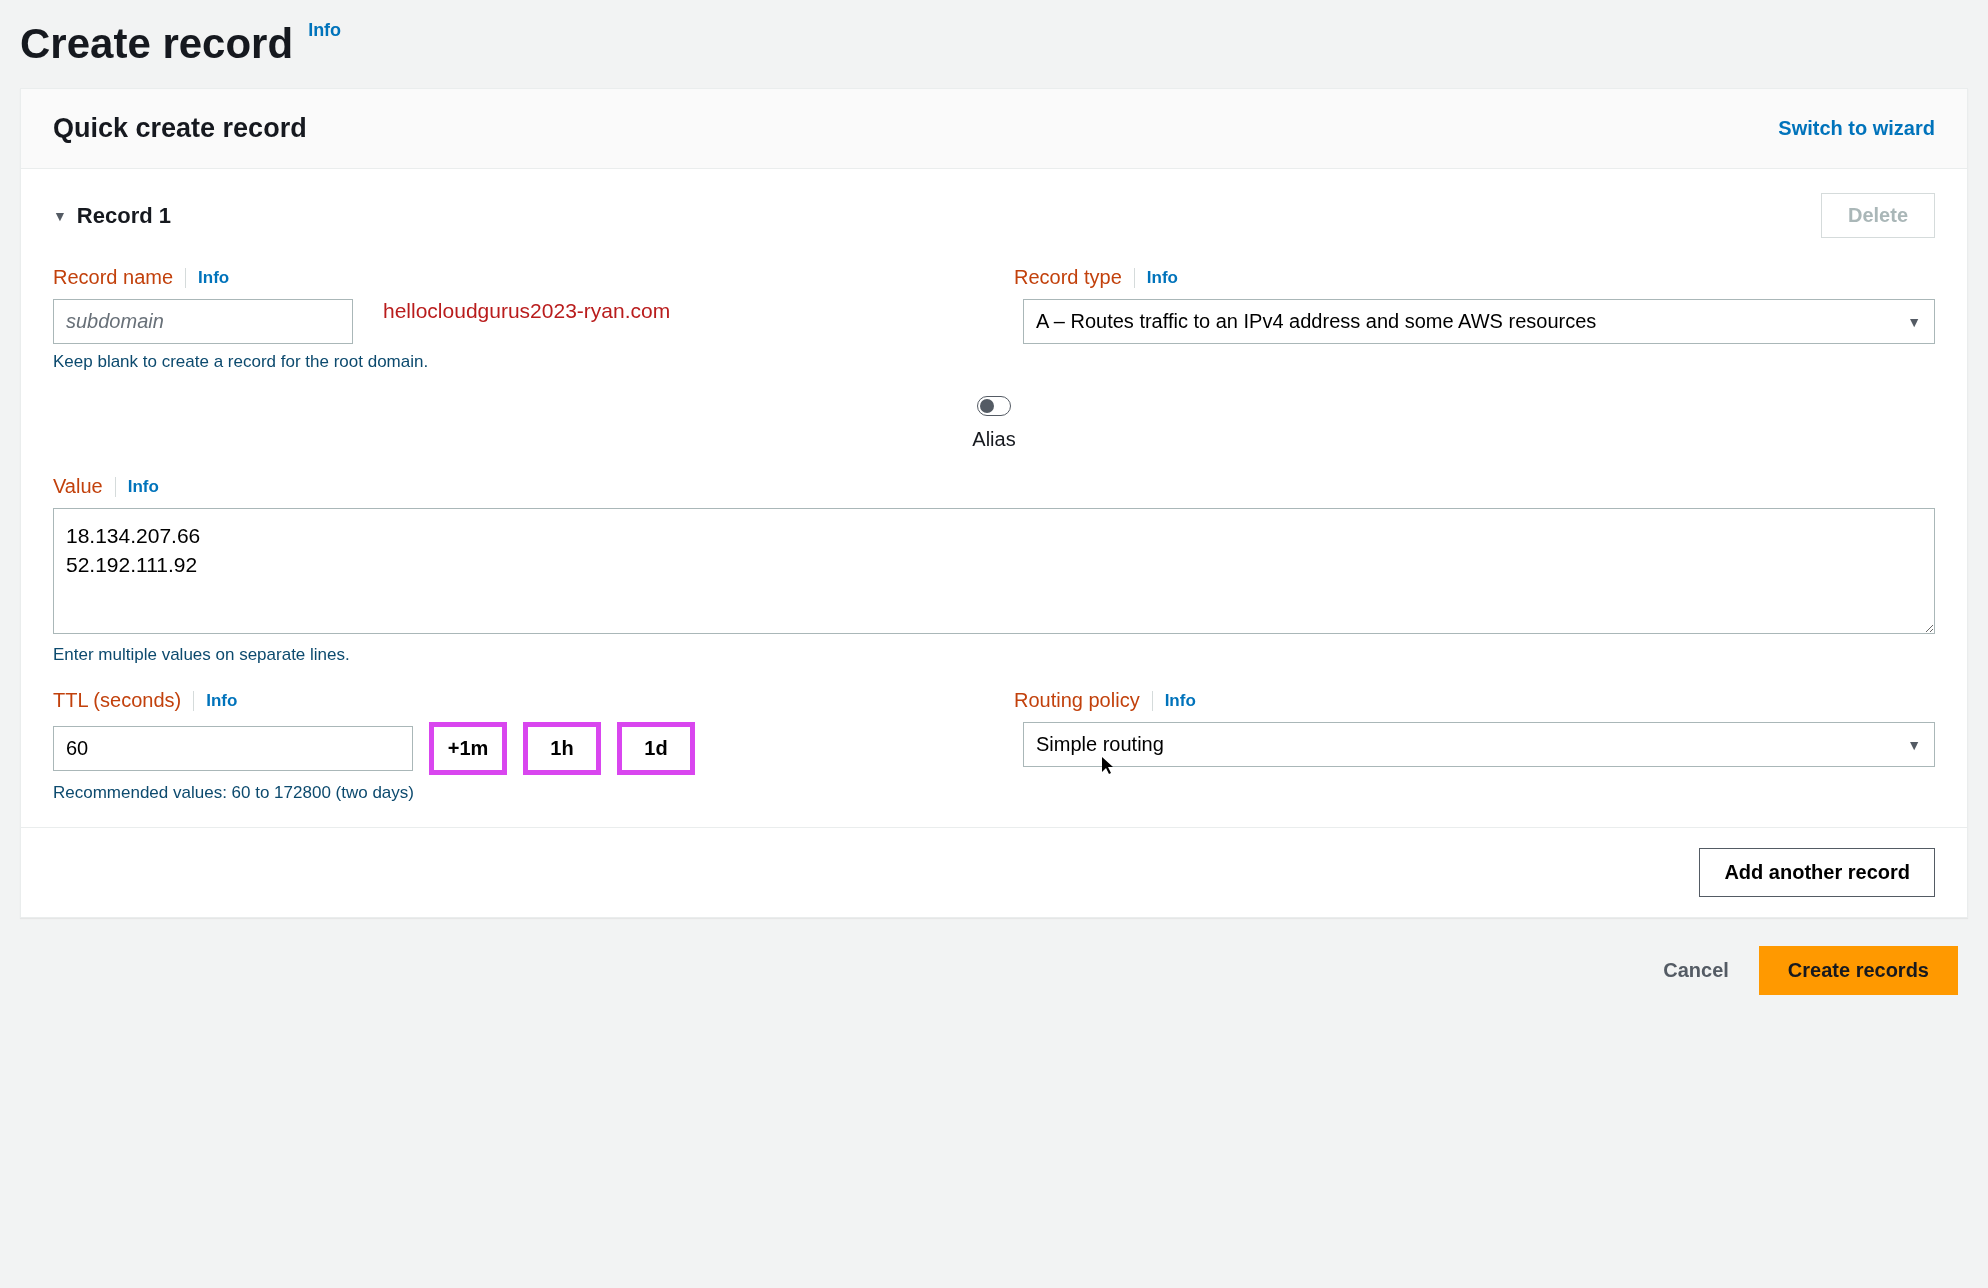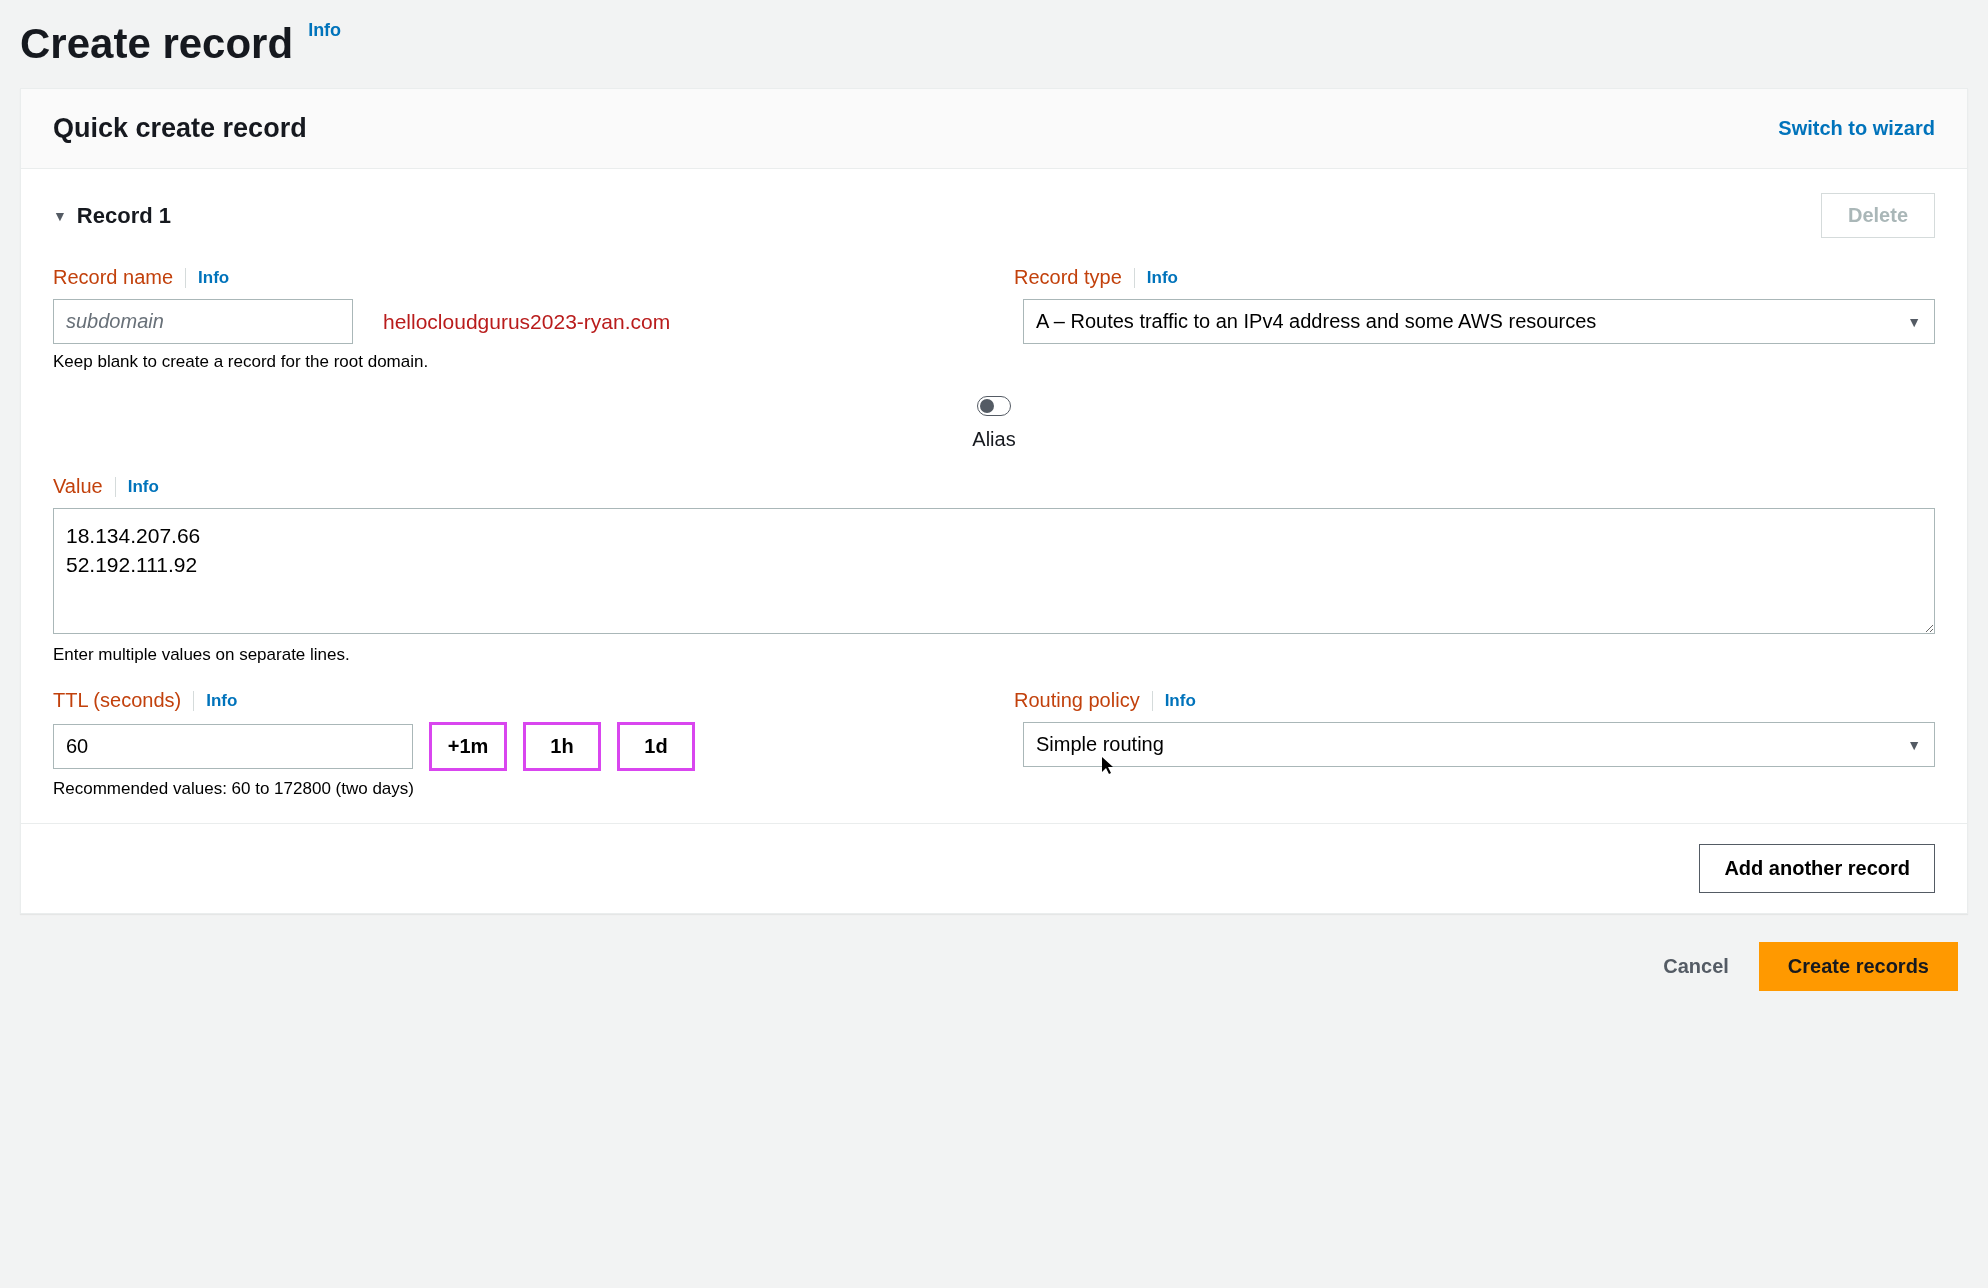--- a/index.html
+++ b/index.html
@@ -105,41 +105,40 @@
       font-weight: 400;
       color: #c2410c;
     }
     .divider {
       width: 1px;
       height: 20px;
       background: #d5dbdb;
     }
     .name-input-row {
       display: flex;
-      align-items: center;
       gap: 30px;
     }
     .text-input {
       border: 1px solid #aab7b8;
       padding: 10px 12px;
       font-size: 20px;
       width: 300px;
       color: #16191f;
     }
     .text-input::placeholder {
       color: #687078;
       font-style: italic;
     }
     .domain-suffix {
       font-size: 21px;
       color: #b91c1c;
     }
     .help-text {
       font-size: 17px;
-      color: #000000;
+      color: #0c4a6e;
       margin-top: 8px;
     }
     .select-wrap {
       position: relative;
       margin-left: 9px;
     }
     .select-box {
       border: 1px solid #aab7b8;
       padding: 10px 40px 10px 12px;
       font-size: 20px;
@@ -200,21 +199,21 @@
       align-items: center;
       gap: 16px;
     }
     .ttl-input {
       border: 1px solid #aab7b8;
       padding: 10px 12px;
       font-size: 20px;
       width: 360px;
     }
     .ttl-btn {
-      border: 3px solid #d946ef;
+      border: 5px solid #d946ef;
       background: #fff;
       padding: 10px 0;
       font-size: 20px;
       font-weight: 700;
       cursor: pointer;
       width: 78px;
       text-align: center;
     }
     .panel-footer {
       border-top: 1px solid #eaeded;

